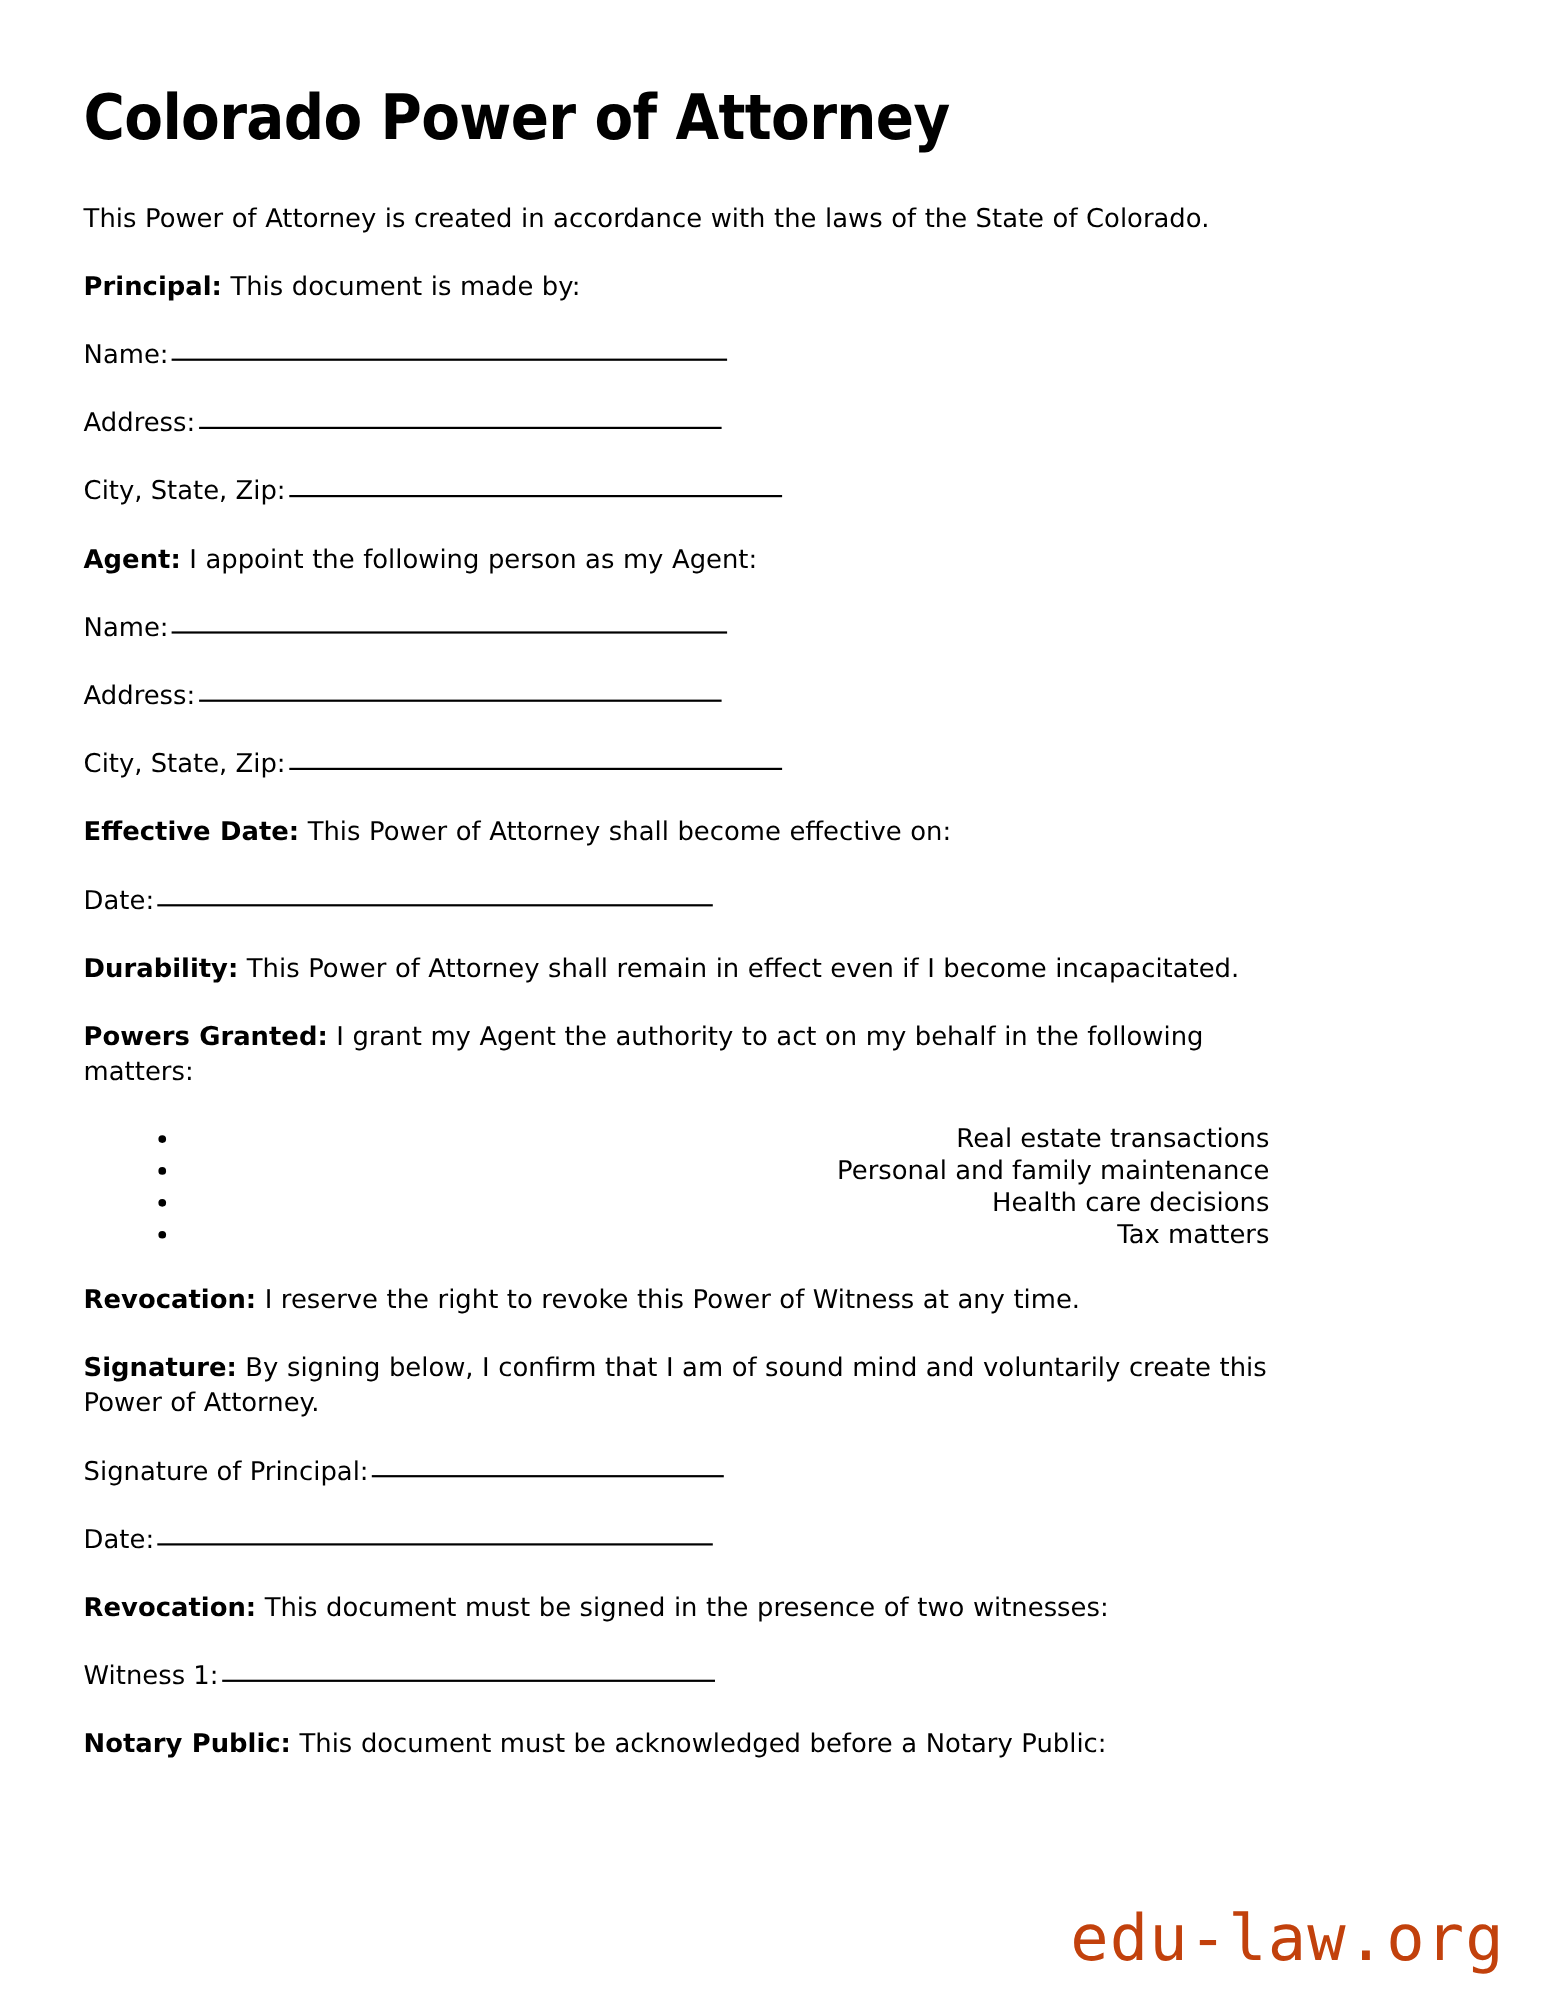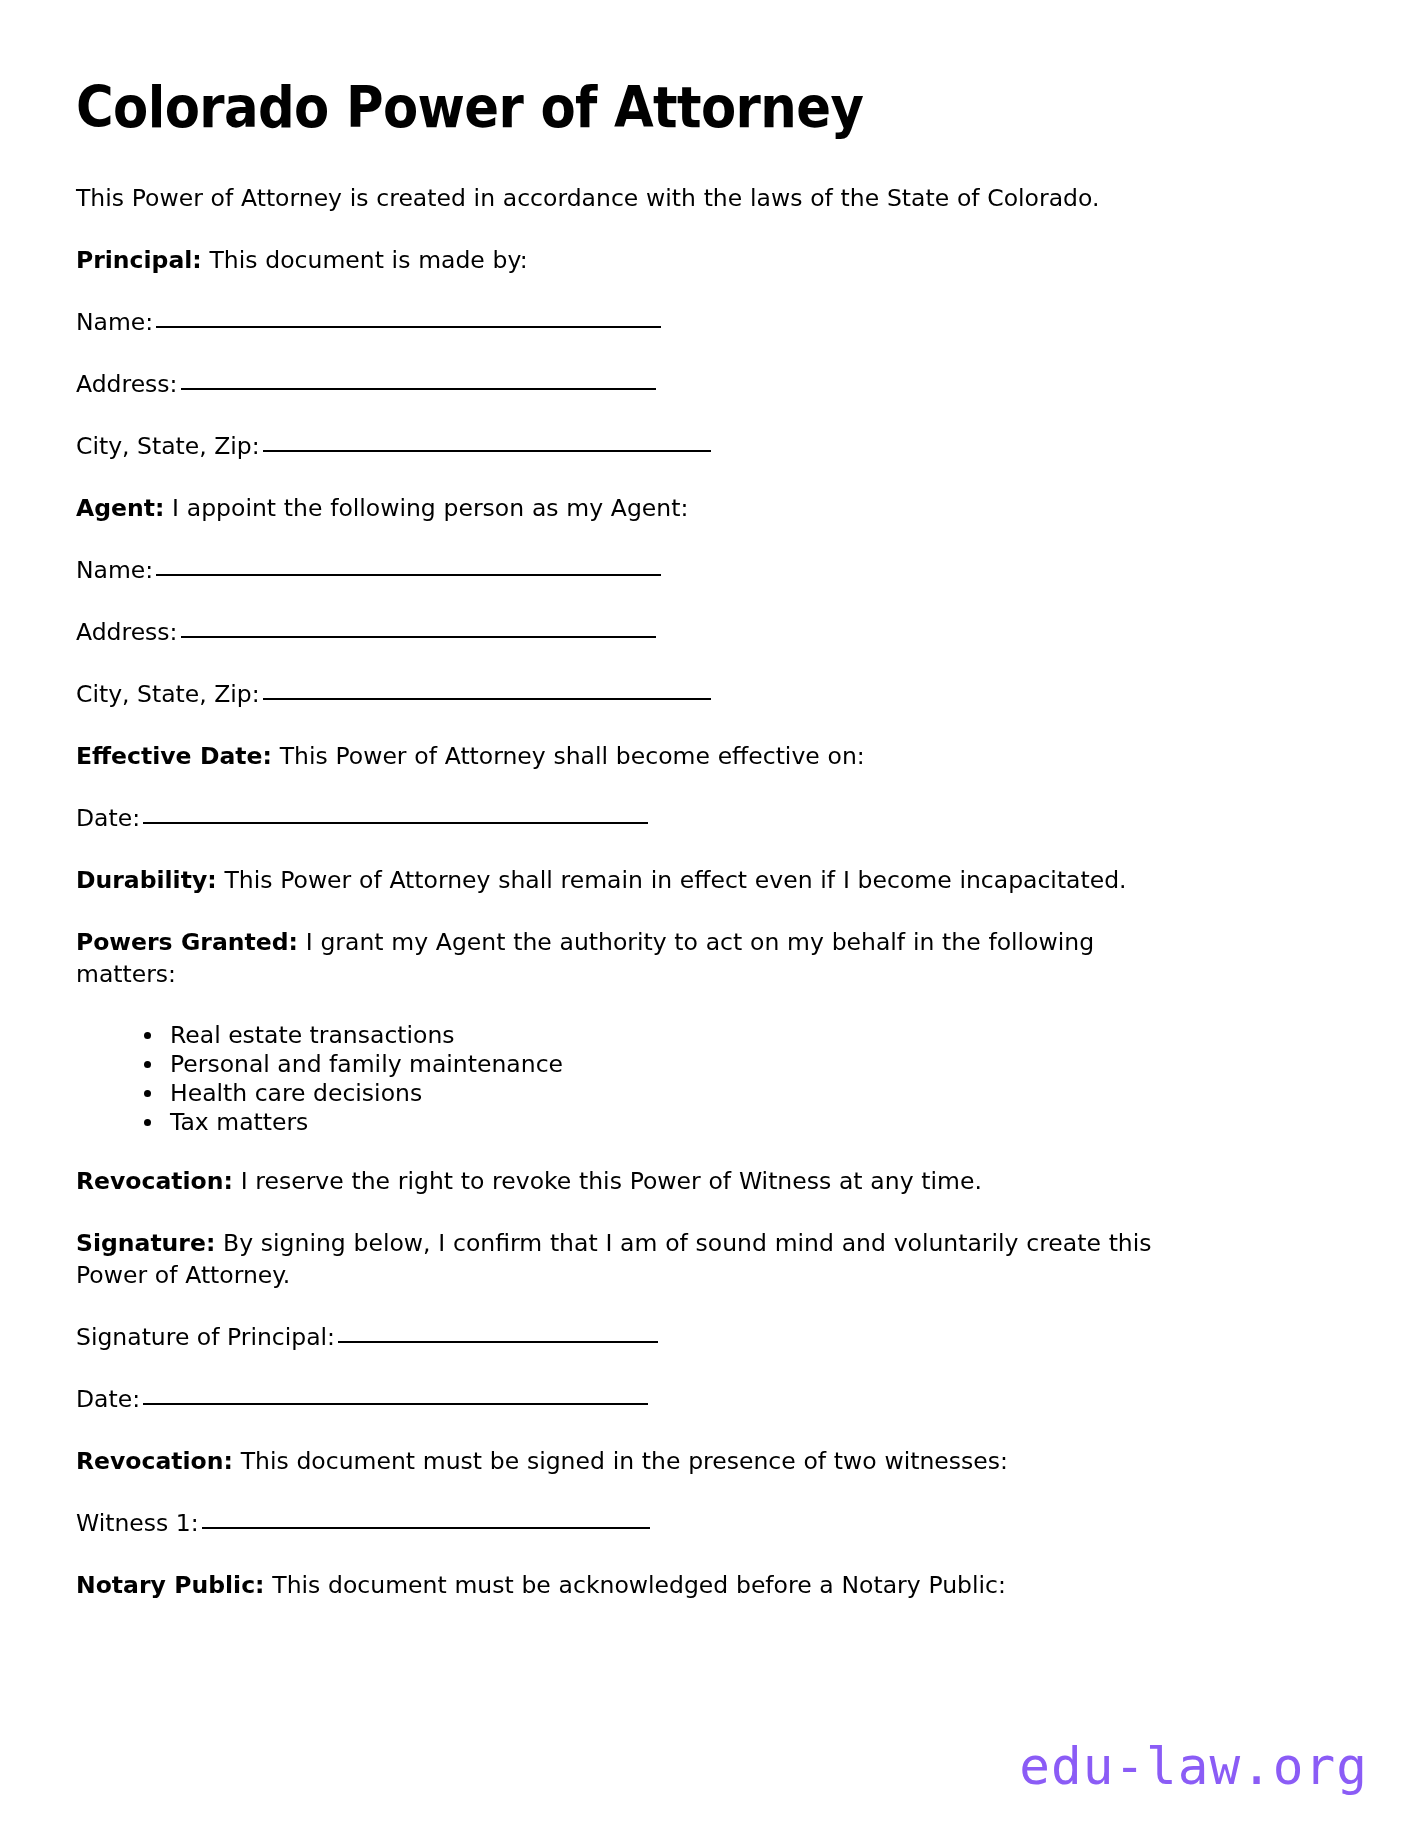--- a/index.html
+++ b/index.html
@@ -78,40 +78,41 @@
     padding: 0 0 0 68px;
     list-style: none;
   }
   ul.powers li {
     font-size: 23.5px;
     line-height: 1.20;
     margin: 0 0 1px 0;
     padding: 0 0 0 26px;
     position: relative;
     color: #000;
+    text-align: right;
   }
   ul.powers li:before {
     content: "";
     position: absolute;
     left: 0;
     top: 11px;
     width: 7px;
     height: 7px;
     border-radius: 50%;
     background: #000;
   }
 
   .watermark {
     position: absolute;
     right: 48px;
     bottom: 36px;
     font-family: "DejaVu Sans Mono", "Liberation Mono", monospace;
-    font-size: 51px;
+    font-size: 58px;
     letter-spacing: 1px;
-    color: #8b5cf6;
+    color: #c2410c;
     white-space: nowrap;
   }
 </style>
 </head>
 <body>
 
 <div class="page">
   <div class="content">
 
     <h1 class="doc-title">Colorado Power of Attorney</h1>

